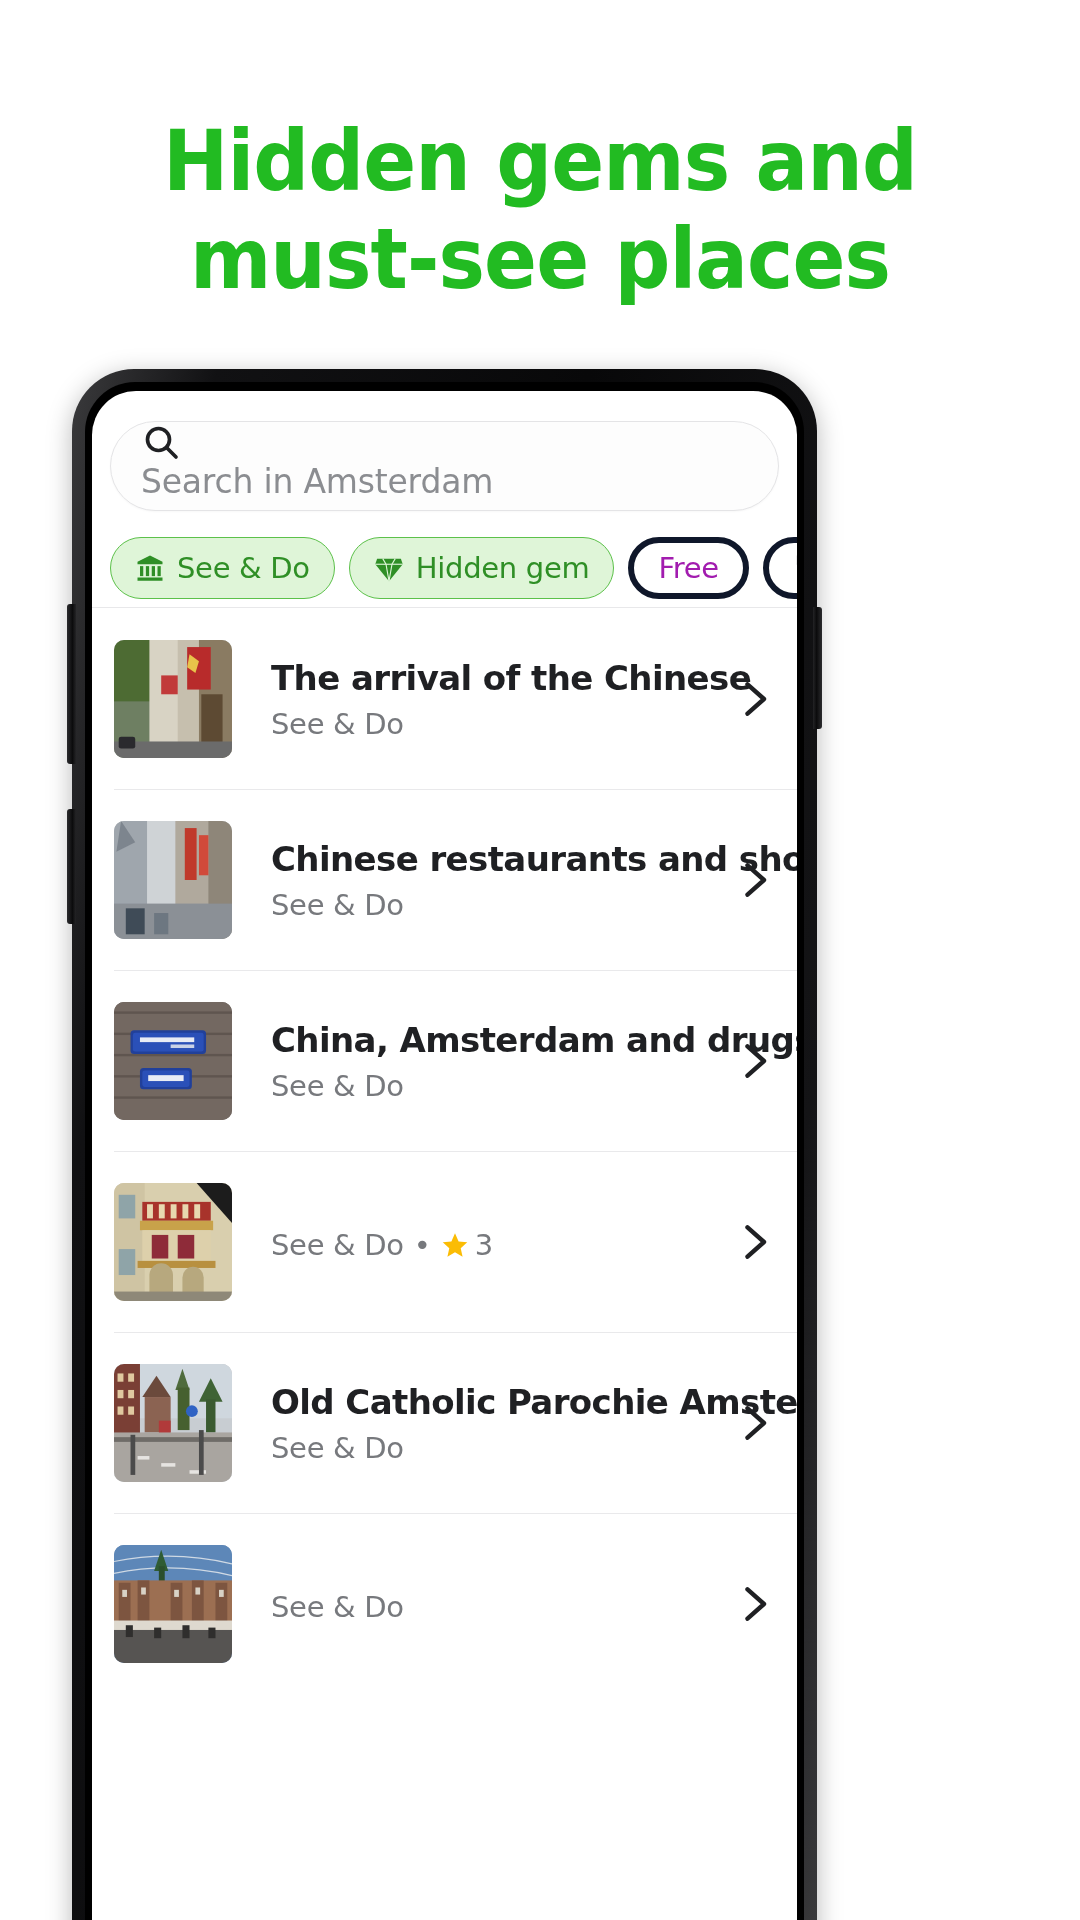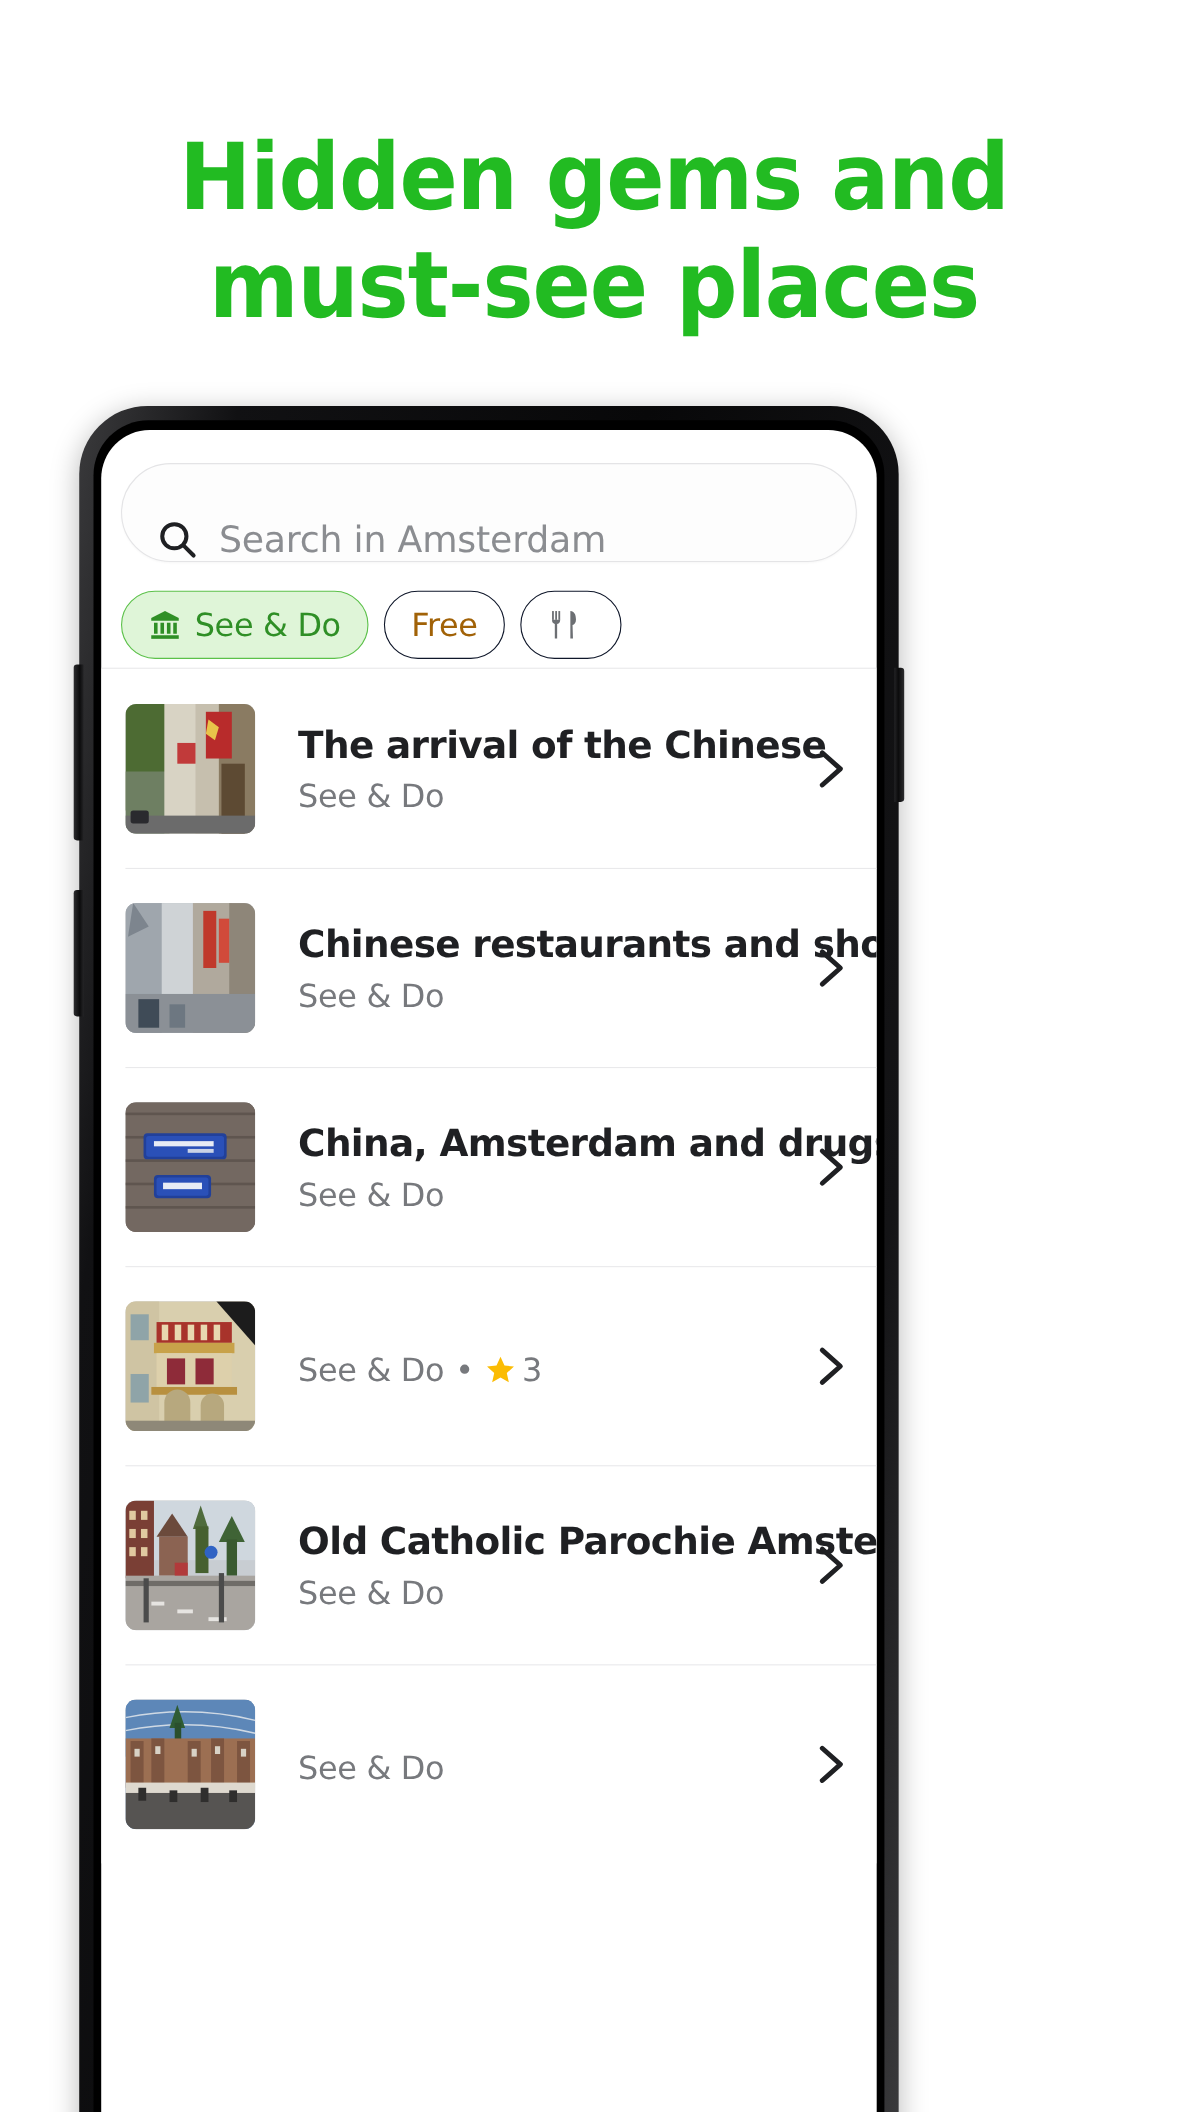--- a/index.html
+++ b/index.html
@@ -92,23 +92,24 @@
     height: 90px;
   }
   #search-bar {
     width: 100%;
     height: 100%;
     box-sizing: border-box;
     border: 1px solid #e4e4e6;
     border-radius: 45px;
     background: #fdfdfd;
     display: flex;
-    align-items: flex-end;
+    align-items: flex-start;
     padding: 0 30px;
     box-shadow: 0 1px 2px rgba(0,0,0,0.03);
+    flex-direction: column;
   }
   #search-icon { flex: 0 0 auto; width: 40px; height: 40px; margin-right: 18px; }
   #search-placeholder {
     font-size: 33px;
     color: #8b8d91;
     font-family: "DejaVu Sans", sans-serif;
     letter-spacing: -0.2px;
     white-space: nowrap;
   }
 
@@ -134,22 +135,22 @@
     display: flex;
     align-items: center;
     padding: 0 24px;
     font-size: 29px;
     font-family: "DejaVu Sans", sans-serif;
     white-space: nowrap;
     letter-spacing: -0.3px;
   }
   .chip.inactive {
     background: #ffffff;
-    border: 1px solid #0f172a;
-    color: #a16207;
+    border: 6px solid #0f172a;
+    color: #a21caf;
   }
   .chip.active {
     background: #dff5d8;
     border: 1px solid #5cc14a;
     color: #2f8f26;
   }
   .chip .chip-icon {
     width: 30px; height: 30px;
     margin-right: 12px;
     flex: 0 0 auto;
@@ -273,20 +274,31 @@
               <rect x="4" y="10.5" width="2.6" height="8"></rect>
               <rect x="8.7" y="10.5" width="2.6" height="8"></rect>
               <rect x="13.4" y="10.5" width="2.6" height="8"></rect>
               <rect x="18" y="10.5" width="2.6" height="8"></rect>
               <rect x="2" y="19.6" width="20" height="2.6"></rect>
             </svg>
           </span>
           <span>See &amp; Do</span>
         </div>
 
+        <div class="chip active">
+          <span class="chip-icon">
+            <svg viewBox="0 0 24 24" width="30" height="30" fill="#2f8f26">
+              <path d="M2.5 4.5 H21.5 L23 9 L12 22.5 L1 9 Z"></path>
+              <path d="M1 9 H23" stroke="#dff5d8" stroke-width="0.9"></path>
+              <path d="M7 4.5 L9.6 9 L12 22.5" stroke="#dff5d8" stroke-width="0.9" fill="none"></path>
+              <path d="M17 4.5 L14.4 9 L12 22.5" stroke="#dff5d8" stroke-width="0.9" fill="none"></path>
+            </svg>
+          </span>
+          <span>Hidden gem</span>
+        </div>
 
         <div class="chip inactive">
           <span>Free</span>
         </div>
 
         <div class="chip inactive">
           <span class="chip-icon">
             <svg viewBox="0 0 24 24" width="30" height="30" fill="#6c6f73">
               <path d="M6 2 v6.2 M8.6 2 v6.2 M3.4 2 v6.2"></path>
               <rect x="3.1" y="2" width="1.3" height="6.4"></rect>

